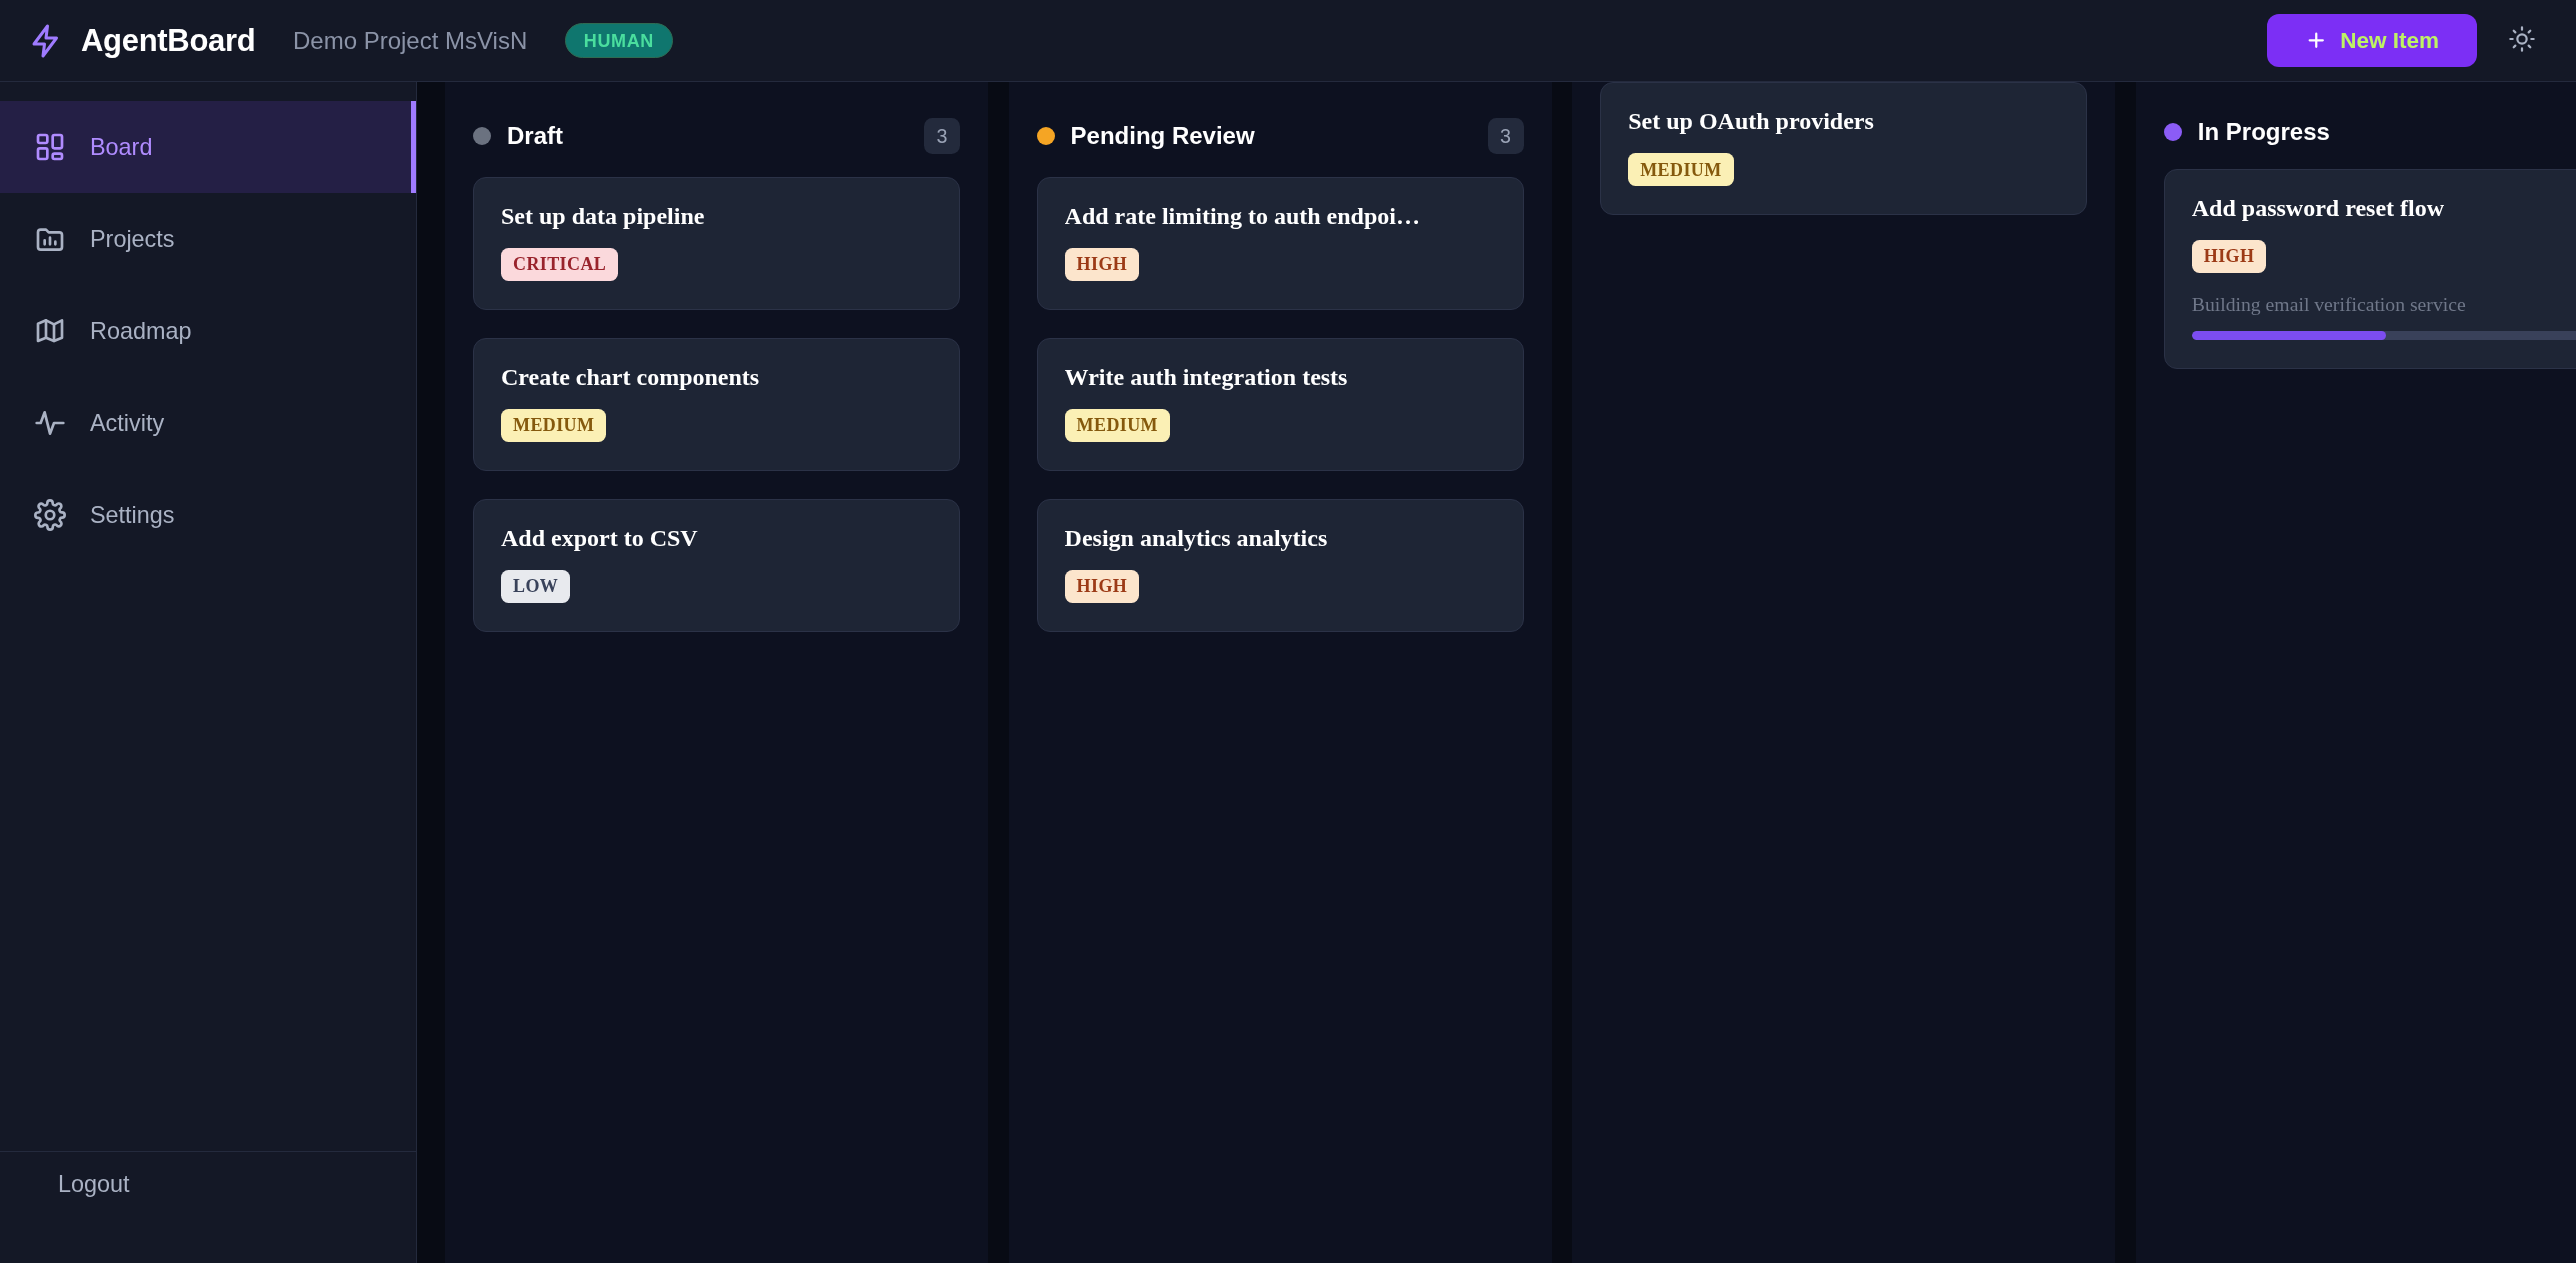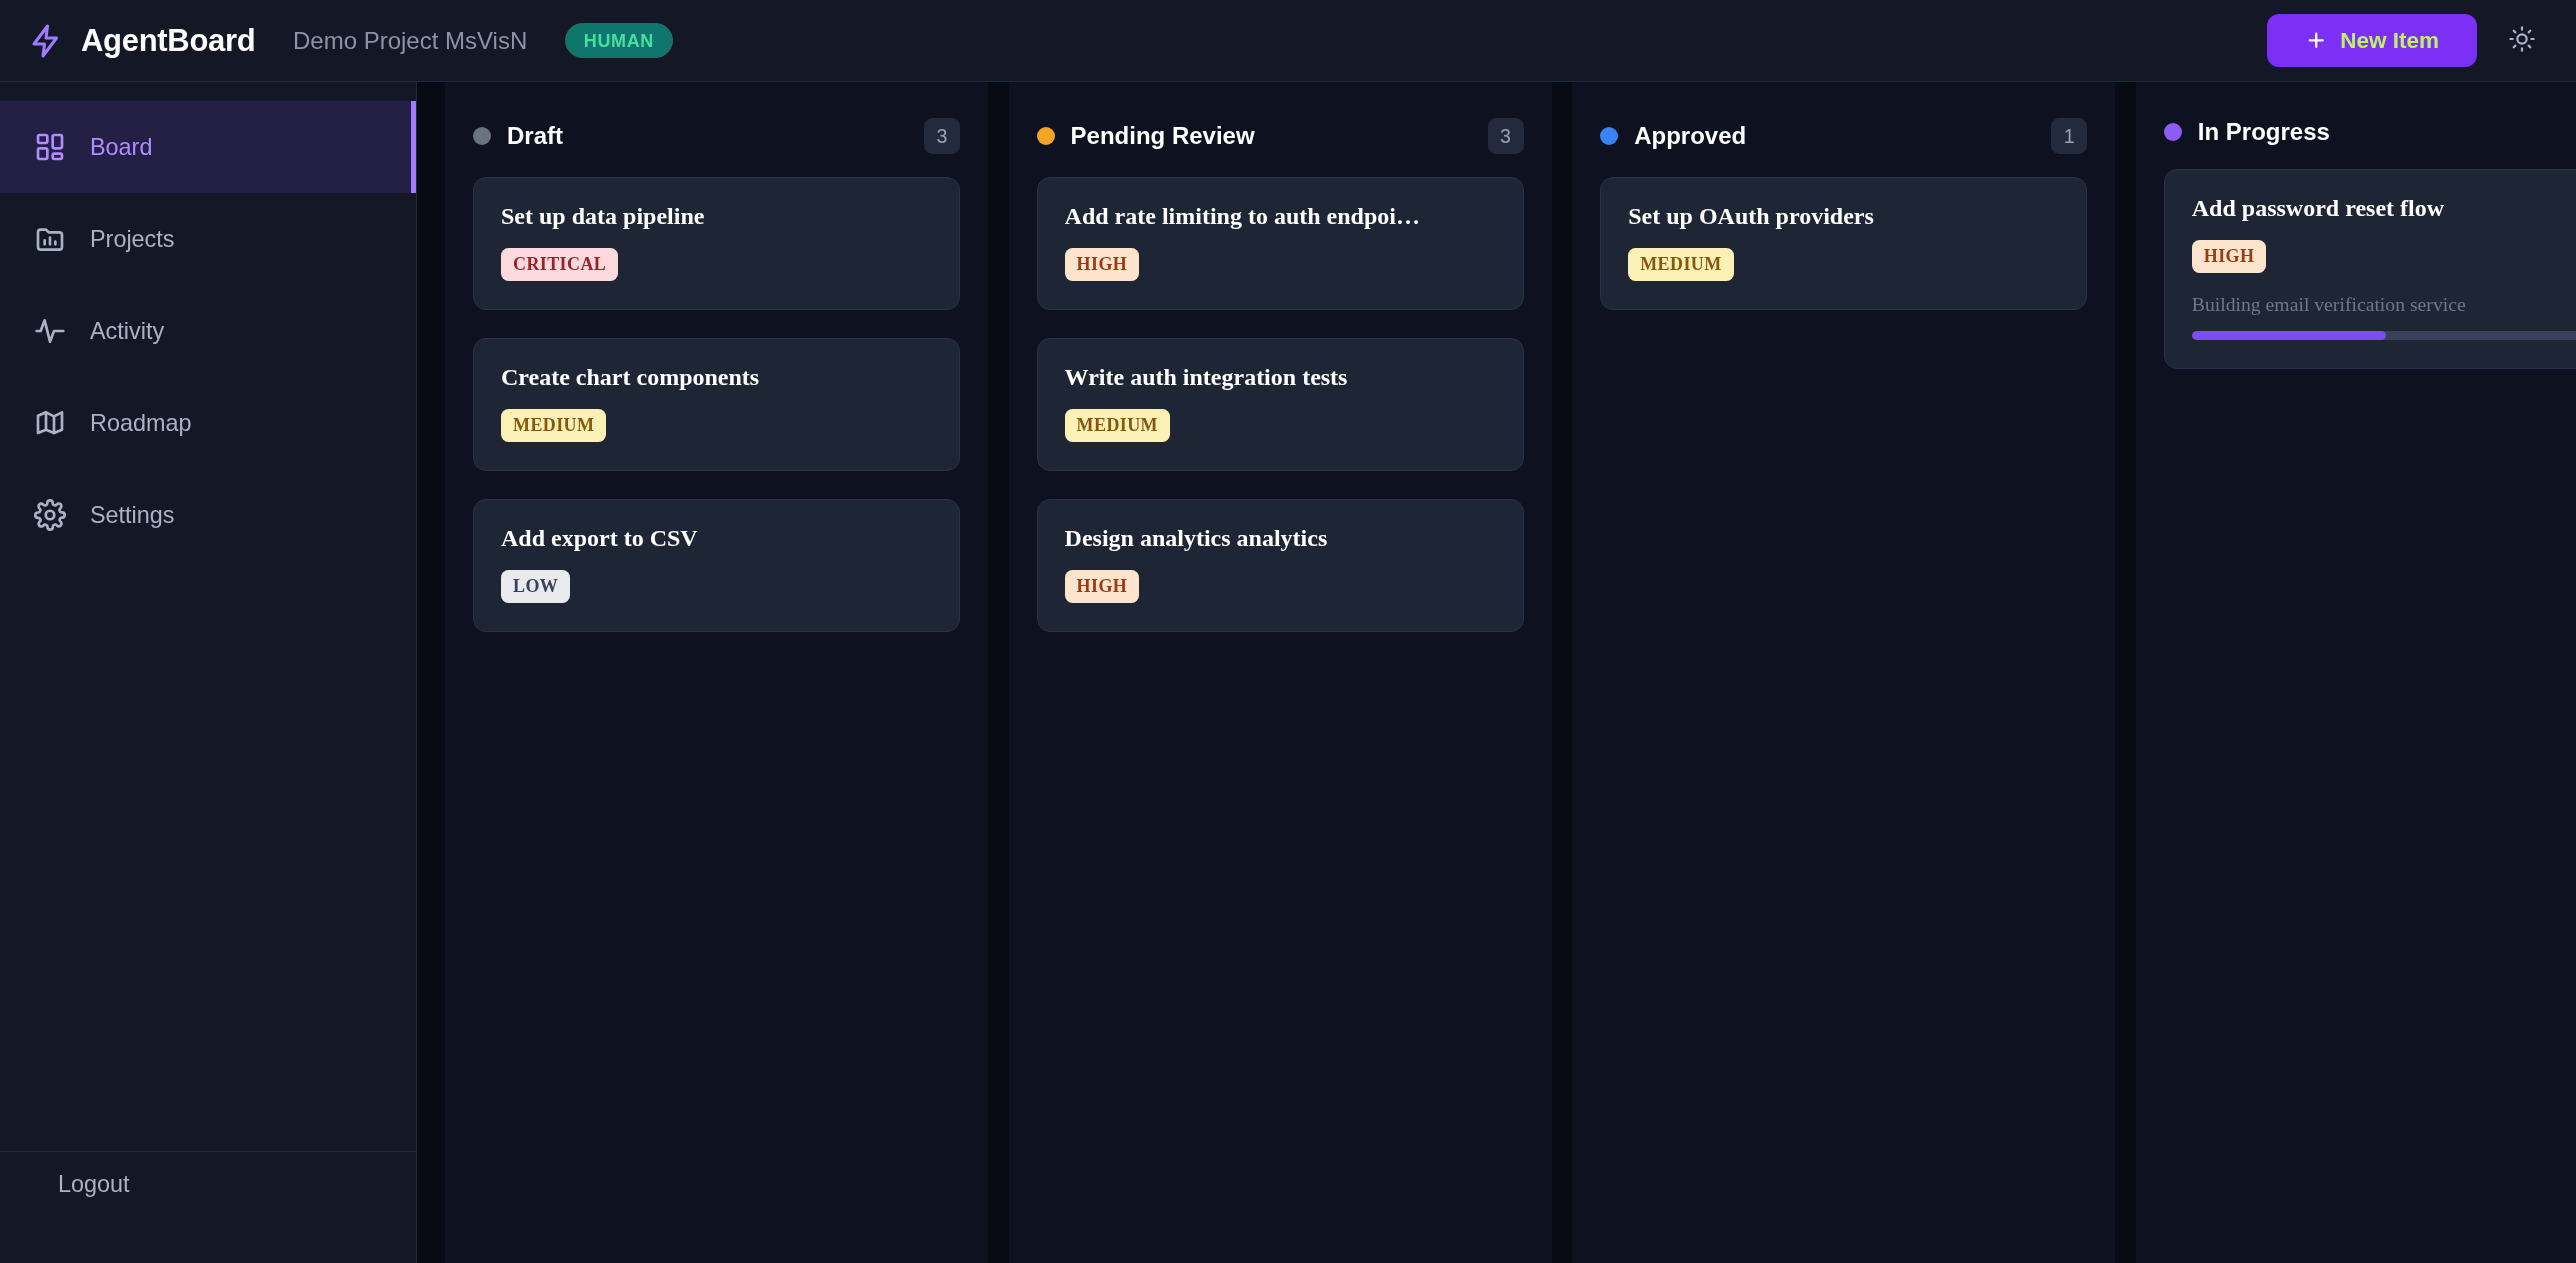--- a/index.html
+++ b/index.html
@@ -196,34 +196,34 @@
             <path d="M3 7a2 2 0 0 1 2-2h4l2 2h8a2 2 0 0 1 2 2v9a2 2 0 0 1-2 2H5a2 2 0 0 1-2-2z"></path>
             <path d="M8 13v3M12 11v5M16 14v2"></path>
           </svg>
         </span>
         <span>Projects</span>
       </div>
 
       <div class="nav-item">
         <span>
           <svg class="nav-icon" viewBox="0 0 24 24" fill="none" stroke="currentColor" stroke-width="2" stroke-linecap="round" stroke-linejoin="round">
-            <path d="M2 12h3l3-8 4 16 3-8h7"></path>
-          </svg>
-        </span>
-        <span>Activity</span>
-      </div>
-
-      <div class="nav-item">
-        <span>
-          <svg class="nav-icon" viewBox="0 0 24 24" fill="none" stroke="currentColor" stroke-width="2" stroke-linecap="round" stroke-linejoin="round">
             <path d="M9 4 3 6.5v13L9 17l6 2.5 6-2.5v-13L15 7z"></path>
             <path d="M9 4v13M15 7v12.5"></path>
           </svg>
         </span>
         <span>Roadmap</span>
+      </div>
+
+      <div class="nav-item">
+        <span>
+          <svg class="nav-icon" viewBox="0 0 24 24" fill="none" stroke="currentColor" stroke-width="2" stroke-linecap="round" stroke-linejoin="round">
+            <path d="M2 12h3l3-8 4 16 3-8h7"></path>
+          </svg>
+        </span>
+        <span>Activity</span>
       </div>
 
       <div class="nav-item">
         <span>
           <svg class="nav-icon" viewBox="0 0 24 24" fill="none" stroke="currentColor" stroke-width="2" stroke-linecap="round" stroke-linejoin="round">
             <circle cx="12" cy="12" r="3.2"></circle>
             <path d="M19.4 15a1.6 1.6 0 0 0 .3 1.8l.1.1a2 2 0 1 1-2.8 2.8l-.1-.1a1.6 1.6 0 0 0-1.8-.3 1.6 1.6 0 0 0-1 1.5V21a2 2 0 1 1-4 0v-.1A1.6 1.6 0 0 0 9 19.4a1.6 1.6 0 0 0-1.8.3l-.1.1a2 2 0 1 1-2.8-2.8l.1-.1a1.6 1.6 0 0 0 .3-1.8 1.6 1.6 0 0 0-1.5-1H3a2 2 0 1 1 0-4h.1A1.6 1.6 0 0 0 4.6 9a1.6 1.6 0 0 0-.3-1.8l-.1-.1a2 2 0 1 1 2.8-2.8l.1.1a1.6 1.6 0 0 0 1.8.3H9a1.6 1.6 0 0 0 1-1.5V3a2 2 0 1 1 4 0v.1a1.6 1.6 0 0 0 1 1.5 1.6 1.6 0 0 0 1.8-.3l.1-.1a2 2 0 1 1 2.8 2.8l-.1.1a1.6 1.6 0 0 0-.3 1.8V9a1.6 1.6 0 0 0 1.5 1H21a2 2 0 1 1 0 4h-.1a1.6 1.6 0 0 0-1.5 1z"></path>
           </svg>
         </span>
         <span>Settings</span>
@@ -284,25 +284,20 @@
             <span class="badge badge-medium">MEDIUM</span>
           </div>
           <div class="card">
             <div class="card-title">Design analytics analytics</div>
             <span class="badge badge-high">HIGH</span>
           </div>
         </div>
       </div>
 
       <div class="column">
-        <div class="col-header">
-          <span class="col-dot" style="background:#3b82f6"></span>
-          <span class="col-title">Approved</span>
-          <span class="col-count">1</span>
-        </div>
         <div class="col-cards">
           <div class="card">
             <div class="card-title">Set up OAuth providers</div>
             <span class="badge badge-medium">MEDIUM</span>
           </div>
         </div>
       </div>
 
       <div class="column">
         <div class="col-header">

